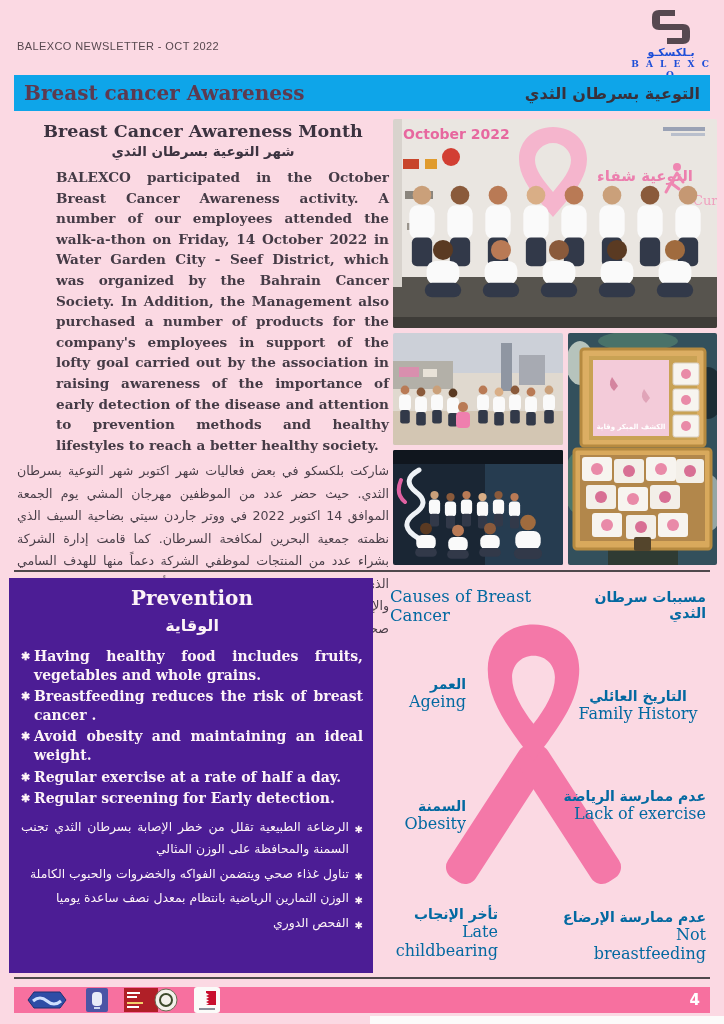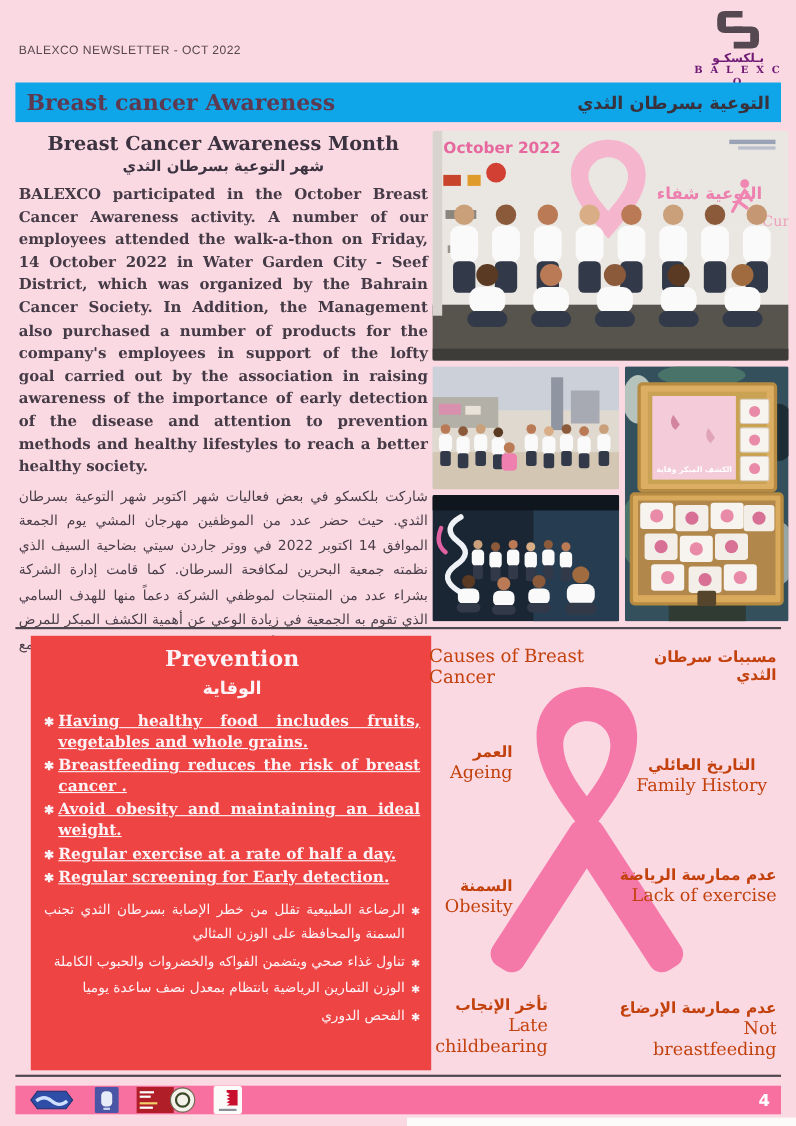--- a/index.html
+++ b/index.html
@@ -1,63 +1,63 @@
 <!DOCTYPE html>
 <html><head>
 <meta charset="utf-8">
 <style>
   html,body{margin:0;padding:0;background:#e9e6e6;}
   .page{position:relative;width:724px;height:1024px;background:#fbd9e3;overflow:hidden;
         font-family:"DejaVu Serif",serif;}
   
   .hdr-title{position:absolute;left:17px;top:40px;font-family:"Liberation Sans",sans-serif;
              font-size:11px;color:#57484f;letter-spacing:.4px;}
-  .logo{position:absolute;right:10px;top:8px;width:86px;text-align:center;color:#701a75;}
+  .logo{position:absolute;right:10px;top:8px;width:86px;text-align:center;color:#1d4ed8;}
   .logo-mark{display:block;margin:0 auto;}
   .logo-ar{font-family:"DejaVu Sans",sans-serif;font-size:11px;font-weight:bold;line-height:13px;}
   .logo-en{font-size:9px;letter-spacing:2px;font-weight:bold;line-height:11px;}
   
   .banner{position:absolute;left:14px;right:14px;top:75px;height:36px;background:#0ea5e9;
           display:flex;justify-content:space-between;align-items:center;padding:0 10px;box-sizing:border-box;}
   .banner-en{font-size:20px;font-weight:bold;color:#5d3a50;}
   .banner-ar{font-family:"DejaVu Sans",sans-serif;font-size:16px;font-weight:bold;color:#39313b;direction:rtl;}
   
   .article{position:absolute;left:17px;top:121px;width:372px;}
   .art-h-en{text-align:center;font-size:17.5px;font-weight:bold;color:#3c3340;}
   .art-h-ar{text-align:center;font-family:"DejaVu Sans",sans-serif;font-size:13.5px;font-weight:bold;
             color:#3c3340;margin-top:2px;direction:rtl;}
-  .art-body-en{margin-top:8px;font-size:13.6px;line-height:20.6px;text-align:justify;color:#453b46;font-weight:600;}
+  .art-body-en{margin-top:8px;font-size:13.6px;line-height:20.6px;text-align:justify;color:#453b46;font-weight:600;margin-left:39px;}
   .art-body-ar{margin-top:5px;direction:rtl;font-family:"DejaVu Sans",sans-serif;font-size:12.6px;
                line-height:22.5px;text-align:justify;color:#4a3f49;}
   
   .photos{position:absolute;left:393px;top:119px;width:324px;height:446px;}
   .ph{position:absolute;overflow:hidden;border-radius:2px;}
   #ph1{left:0;top:0;width:324px;height:209px;}
   #ph2{left:0;top:214px;width:170px;height:112px;}
   #ph3{left:0;top:331px;width:170px;height:115px;}
   #ph4{left:175px;top:214px;width:149px;height:232px;}
   
   .divider{position:absolute;left:14px;right:14px;height:2px;background:#4f484c;}
   #div1{top:570px;} #div2{top:977px;}
   
-  .prev-block{position:absolute;left:28px;top:578px;width:364px;height:395px;background:#ef4444;
+  .prev-block{position:absolute;left:9px;top:578px;width:364px;height:395px;background:#4c1d95;
               color:#fdf3f7;overflow:hidden;box-sizing:border-box;padding:6px 10px 0 12px;}
   .prev-title{text-align:center;font-size:20px;font-weight:bold;margin-top:2px;}
   .prev-title-ar{text-align:center;font-family:"DejaVu Sans",sans-serif;font-size:16px;font-weight:bold;
                  margin-top:6px;direction:rtl;}
-  .bul-en{margin-top:12px;text-decoration:underline;}
+  .bul-en{margin-top:12px;}
   .bul-en .item{position:relative;padding-left:13px;font-size:14px;line-height:18.6px;font-weight:bold;
                 text-align:justify;margin-bottom:3px;}
   .bul-en .item::before{content:"✱";position:absolute;left:0;top:1px;font-size:11px;}
   .bul-ar{margin-top:8px;direction:rtl;}
   .bul-ar .item-ar{position:relative;padding-right:14px;font-family:"DejaVu Sans",sans-serif;font-size:12.4px;
                    line-height:22.5px;text-align:justify;margin-bottom:2px;}
   .bul-ar .item-ar::before{content:"✱";position:absolute;right:0;top:3px;font-size:10px;}
   
-  .causes{position:absolute;left:386px;top:578px;width:324px;height:395px;color:#c2410c;}
+  .causes{position:absolute;left:386px;top:578px;width:324px;height:395px;color:#0369a1;}
   .causes-hdr{display:flex;justify-content:space-between;align-items:baseline;padding:9px 4px 0 4px;}
   .causes-en{font-size:16.5px;}
   .causes-ar{font-family:"DejaVu Sans",sans-serif;font-size:14px;font-weight:bold;direction:rtl;}
   .ribbon{position:absolute;left:55px;top:44px;}
   .cause-label{position:absolute;}
   .label-ar{font-family:"DejaVu Sans",sans-serif;font-size:14px;font-weight:bold;direction:rtl;}
   .label-en{font-size:16px;margin-top:0px;}
   #c-ageing {left:0;top:98px;width:80px;text-align:right;}
   #c-family {right:4px;top:110px;width:136px;text-align:center;}
   #c-obesity{left:0;top:220px;width:80px;text-align:right;}

